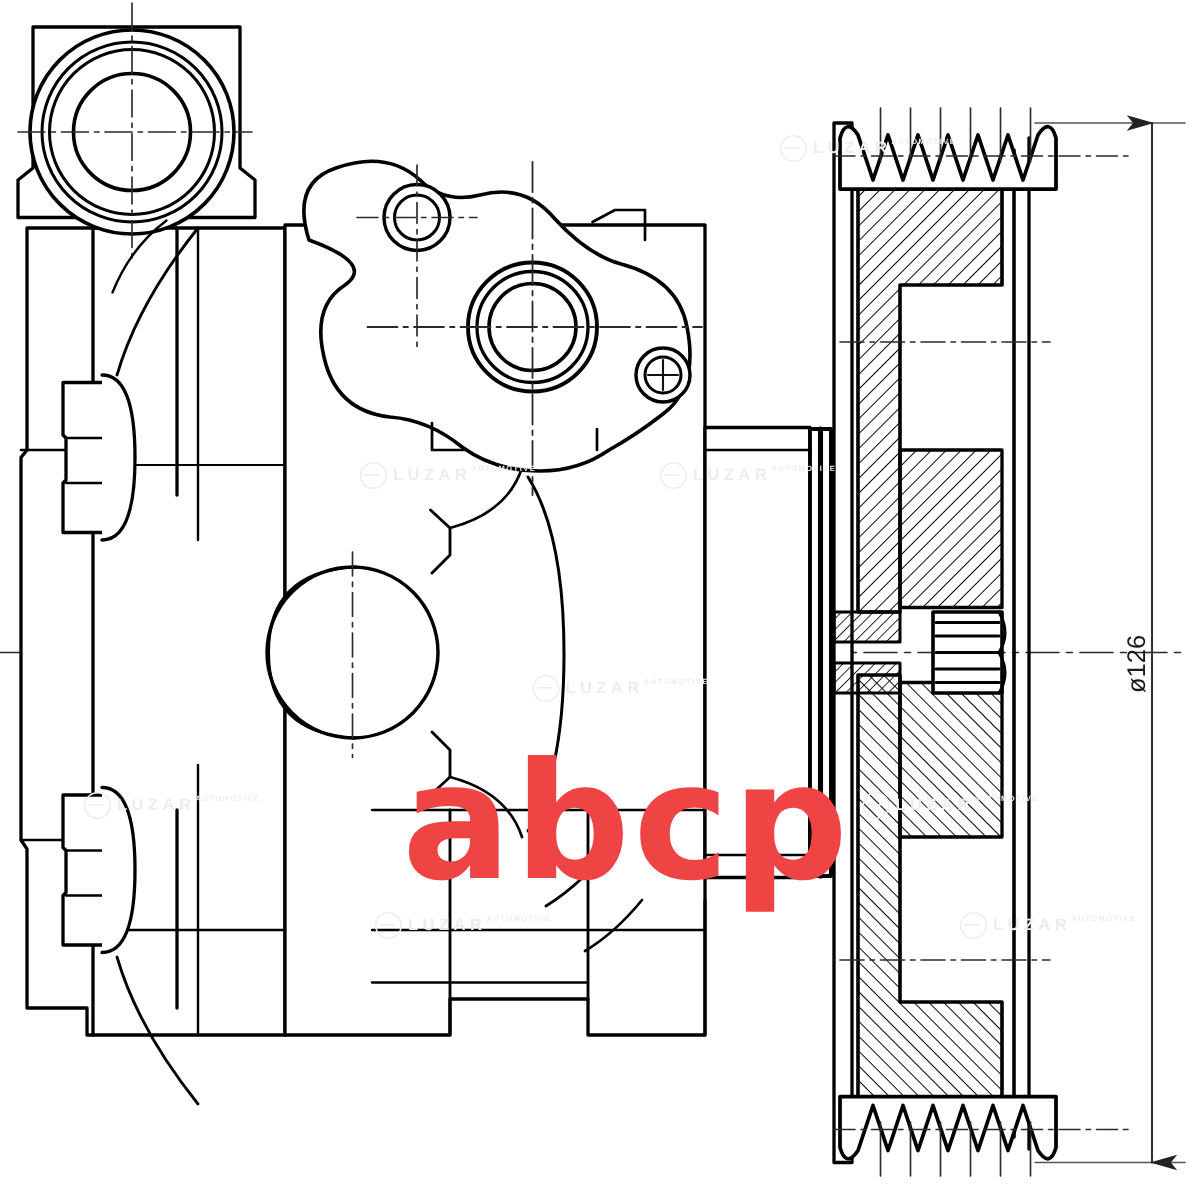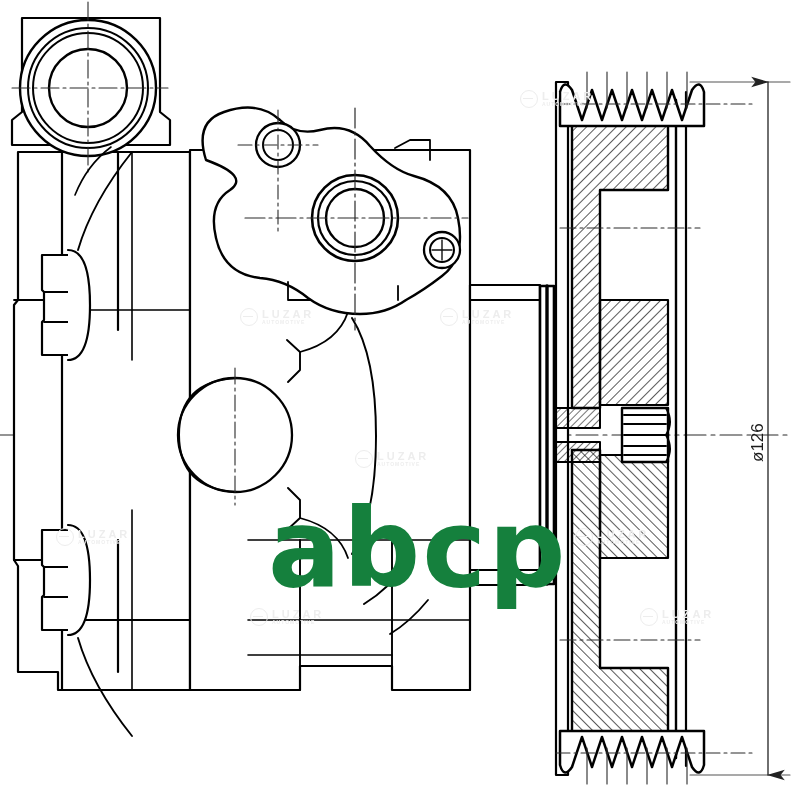--- a/index.html
+++ b/index.html
@@ -26,21 +26,21 @@
     height: 800px;
   }
   .wm-abcp {
     position: absolute;
     left: 268px;
     top: 495px;
     font-family: "DejaVu Sans", sans-serif;
     font-size: 108px;
     font-weight: 700;
     letter-spacing: 2px;
-    color: #15803d;
+    color: #ef4444;
     line-height: 1;
     user-select: none;
     pointer-events: none;
   }
   .wm-logo {
     position: absolute;
     color: #ededed;
     font-family: "Liberation Sans", sans-serif;
     font-size: 11px;
     letter-spacing: 3px;
@@ -68,21 +68,21 @@
     width: 10px;
     height: 1.5px;
     background: #ededed;
   }
   .wm-logo .wm-sub {
     font-size: 5px;
     letter-spacing: 1px;
   }
   .wm-col {
     display: flex;
-    flex-direction: column;
+    flex-direction: row;
     line-height: 1.1;
   }
   .dim-label {
     position: absolute;
     font-family: "Liberation Sans", sans-serif;
     font-size: 17px;
     color: #1a1a1a;
     white-space: nowrap;
     transform: rotate(-90deg);
     transform-origin: left top;

